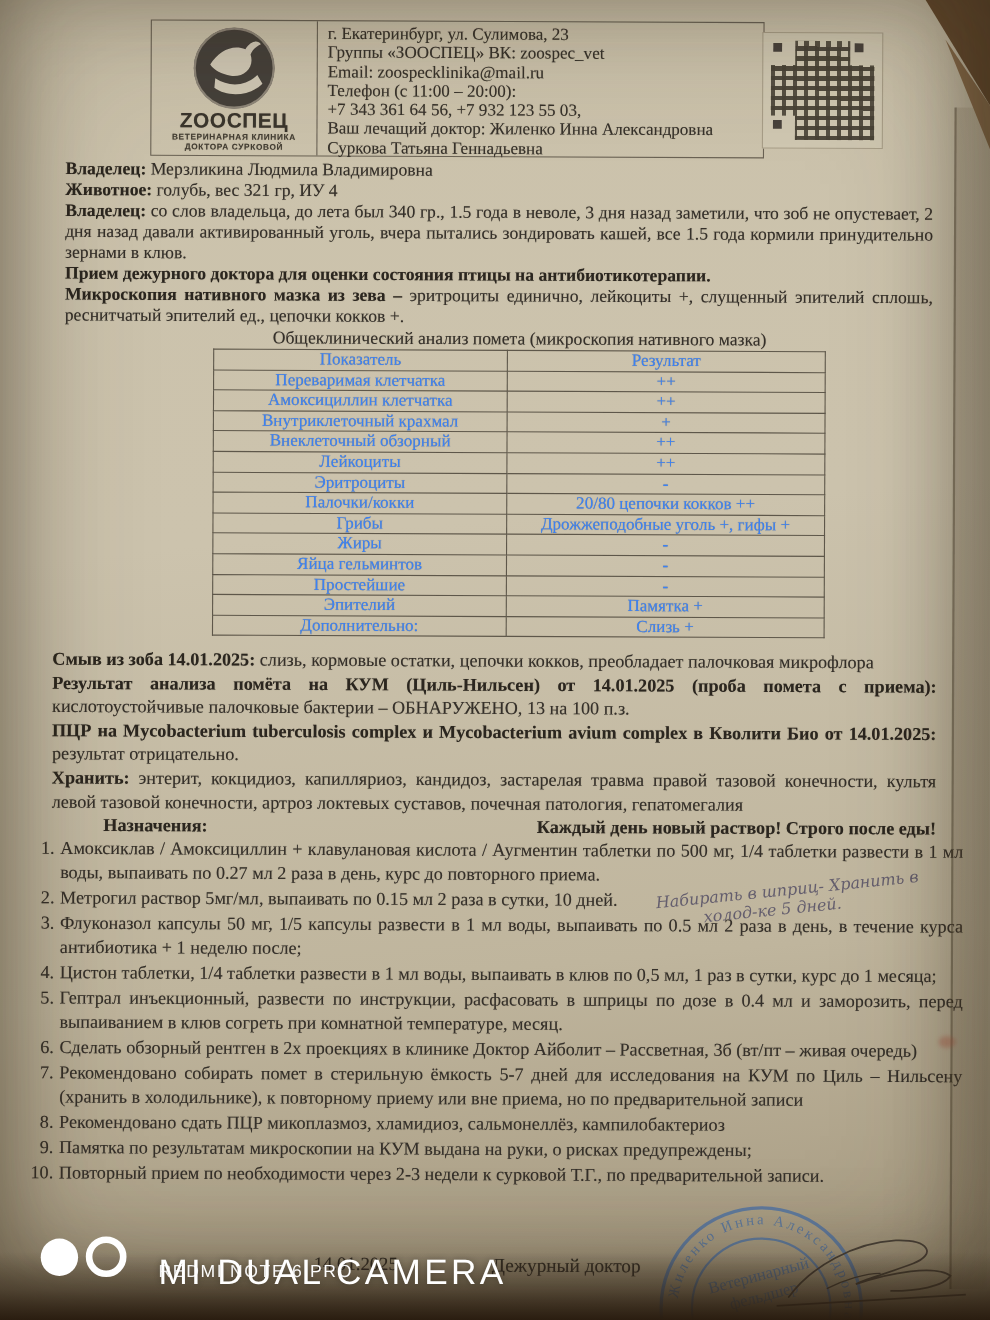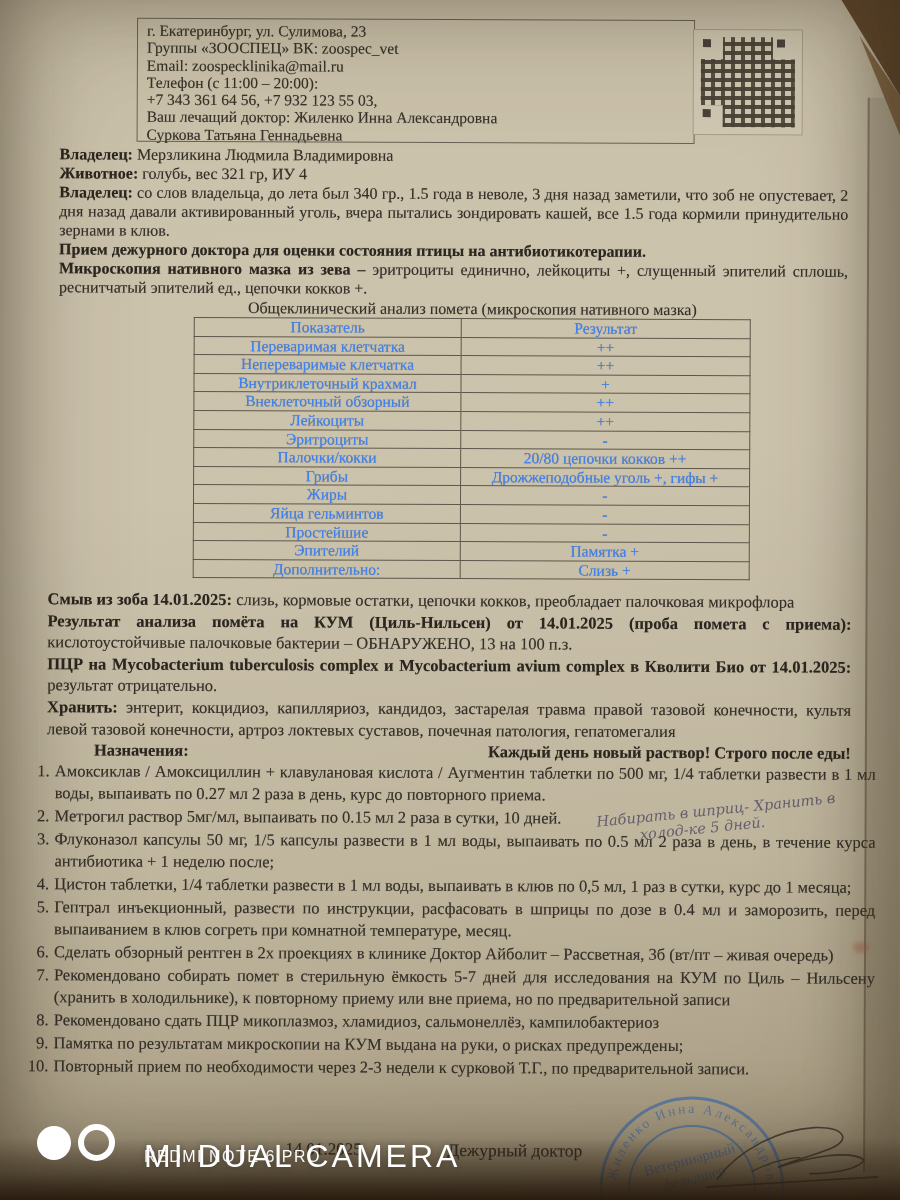--- a/index.html
+++ b/index.html
@@ -74,20 +74,31 @@
     text-shadow:0 0 6px rgba(0,0,0,.25);white-space:nowrap;}
   .wm1{top:1148px;font-size:16px;letter-spacing:1.5px;}
   .wm2{top:1138px;font-size:32px;letter-spacing:3px;}
 </style>
 </head>
 <body>
 
 <div class="tilt">
 
   <div class="clinic-box txt">
+    <div class="logo-cell">
+      <svg class="logo-circle" viewBox="0 0 100 100">
+        <circle cx="50" cy="50" r="47" fill="#45403a"></circle>
+        <circle cx="50" cy="50" r="46" fill="none" stroke="#8d8578" stroke-width="2.5"></circle>
+        <path d="M22,46 C32,30 48,22 63,28 C68,19 77,16 81,22 C75,25 71,29 69,34 C74,49 62,61 46,59 C35,57 27,53 22,46 Z" fill="#cfc7b4"></path>
+        <path d="M28,62 C44,72 62,72 77,58 L83,68 C68,83 42,84 27,73 Z" fill="#cfc7b4"></path>
+      </svg>
+      <div class="logo-word">ZООСПЕЦ</div>
+      <div class="logo-sub">ВЕТЕРИНАРНАЯ КЛИНИКА</div>
+      <div class="logo-sub">ДОКТОРА СУРКОВОЙ</div>
+    </div>
     <div class="contact-cell">
       <div>г. Екатеринбург, ул. Сулимова, 23</div>
       <div>Группы «ЗООСПЕЦ» ВК: zoospec_vet</div>
       <div>Email: zoospecklinika@mail.ru</div>
       <div>Телефон (с 11:00 – 20:00):</div>
       <div>+7 343 361 64 56, +7 932 123 55 03,</div>
       <div>Ваш лечащий доктор: Жиленко Инна Александровна</div>
       <div>Суркова Татьяна Геннадьевна</div>
     </div>
   </div>
@@ -111,21 +122,21 @@
       <tbody>
           <tr>
         <td style="width:48%">Показатель</td>
         <td>Результат</td>
       </tr>
       <tr>
             <td>Переваримая клетчатка</td>
             <td>++</td>
           </tr>
       <tr>
-            <td>Непереваримые клетчатка</td>
+            <td>Амоксициллин клетчатка</td>
             <td>++</td>
           </tr>
       <tr>
             <td>Внутриклеточный крахмал</td>
             <td>+</td>
           </tr>
       <tr>
             <td>Внеклеточный обзорный</td>
             <td>++</td>
           </tr>

